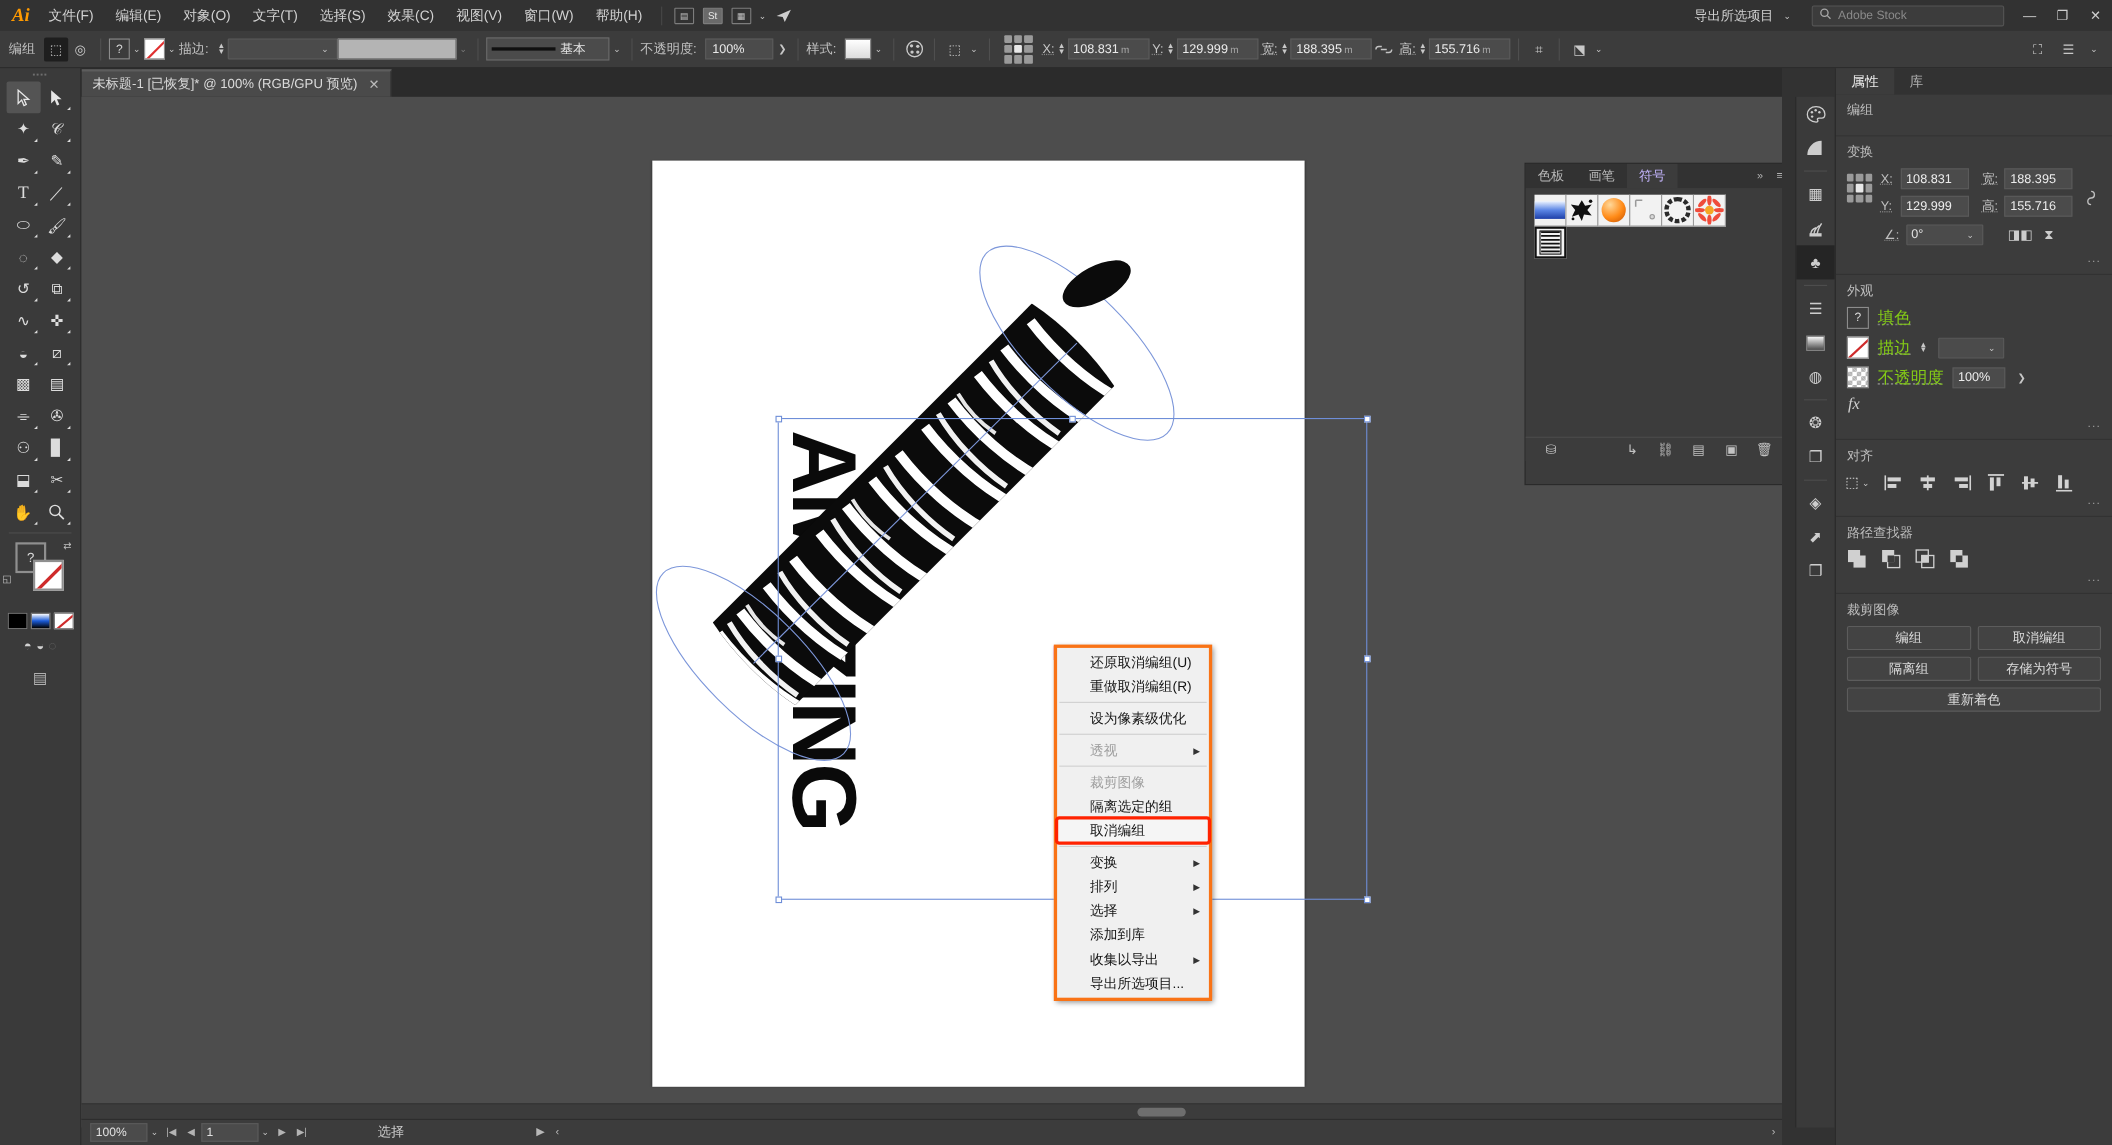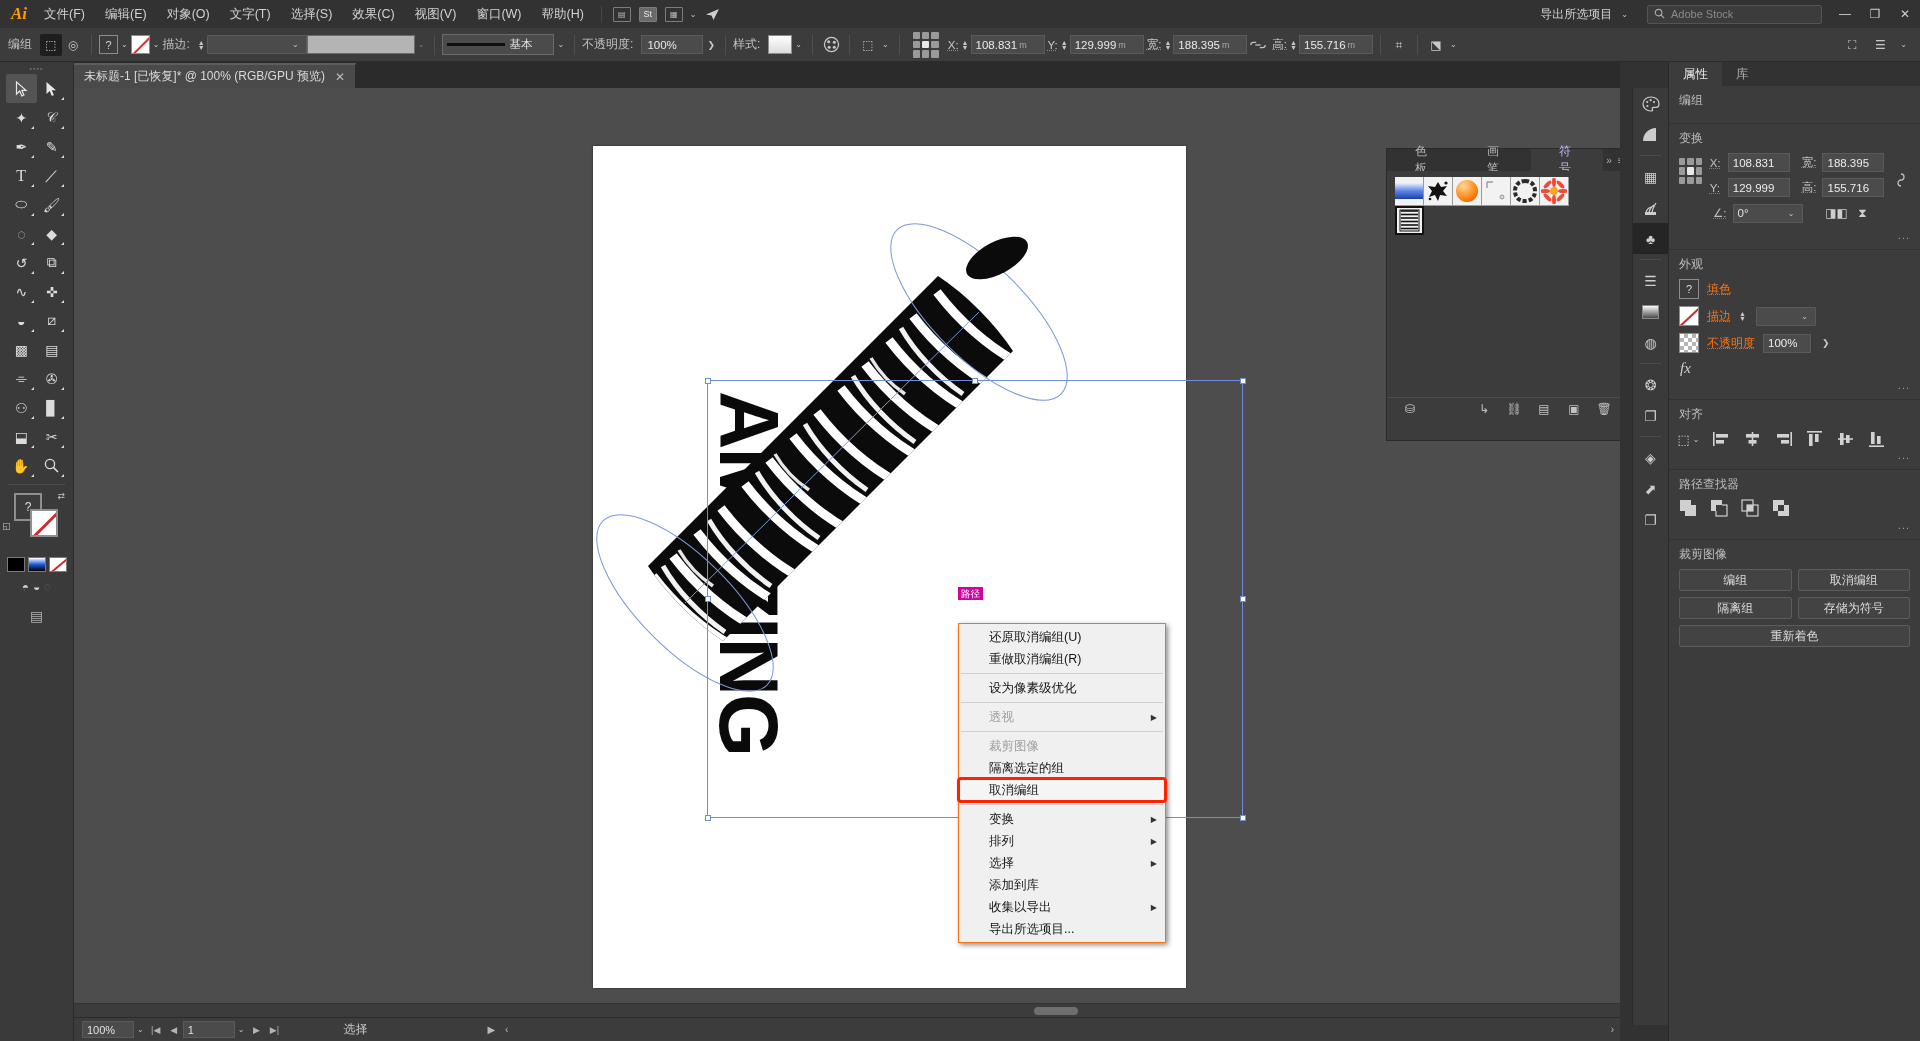--- a/index.html
+++ b/index.html
@@ -176,45 +176,45 @@
   .handle{
     position:absolute;width:6px;height:6px;background:#fff;border:1px solid #6e8ed8;
   }
   .tooltip-path{
     position:absolute;left:884px;top:499px; background:#d400a0; color:#fff;
     font-size:9.5px; padding:1px 3px; line-height:11px; z-index:40;
   }
 
   
   .ctxmenu{
-    position:absolute;left:884px;top:498px;width:208px;
-    background:#f0f0f0; border:1px solid #f97316;
+    position:absolute;left:884px;top:498px;width:144px;
+    background:#f0f0f0; border:3px solid #f97316;
     box-shadow:2px 2px 5px rgba(0,0,0,.45); z-index:50; padding:2px 0;
-    font-size:12.5px; color:#141414;margin-top:37px;
+    font-size:12.5px; color:#141414;
   }
   .ctxitem{
     height:22px;display:flex;align-items:center;justify-content:space-between;
     padding:0 8px 0 30px; white-space:nowrap;
   }
   .ctxitem.disabled{ color:#a0a0a0; }
   .ctxitem .arrow{ font-size:8px;color:#333; }
   .ctxsep{ height:1px;background:#cfcfcf;margin:3px 2px; }
   .ctxitem.highlight{
     position:relative; outline:3px solid #ff2200; outline-offset:-1px; border-radius:2px;
     background:#f5f5f5;
   }
 
   
   .sympanel{
     position:absolute;left:1386px;top:148px;width:242px;height:293px;
     background:#3c3c3c; border:1px solid #2a2a2a; z-index:20;
   }
   .sym-tabs{ display:flex;height:22px;background:#323232;align-items:stretch; }
   .sym-tab{
-    padding:0 28px;display:flex;align-items:center;font-size:12px;color:#b8b8b8;
+    padding:0 11px;display:flex;align-items:center;font-size:12px;color:#b8b8b8;
   }
   .sym-tab.on{ background:#3c3c3c;color:#c4b5fd; }
   .sym-tabspace{ flex:1; }
   .sym-hicon{ width:18px;display:flex;align-items:center;justify-content:center;color:#b0b0b0;font-size:10px;}
   .sym-body{ position:relative;height:248px;background:#3c3c3c;padding:6px 8px; }
   .sym-grid{ display:flex;flex-wrap:wrap; }
   .sym-cell{
     width:29px;height:29px;background:#f2f2f2;border-right:1px solid #9a9a9a;border-bottom:1px solid #9a9a9a;
     display:flex;align-items:center;justify-content:center;overflow:hidden;position:relative;
   }
@@ -271,21 +271,21 @@
   .stroke-sw:after{
     content:"";position:absolute;left:-3px;top:8px;width:28px;height:2px;background:#cf2b2b;transform:rotate(-43deg);
   }
   .op-sw{
     width:20px;height:20px;border:1px solid #8c8c8c;
     background:
       linear-gradient(45deg,#b4b4b4 25%,transparent 25%,transparent 75%,#b4b4b4 75%),
       linear-gradient(45deg,#b4b4b4 25%,#fff 25%,#fff 75%,#b4b4b4 75%);
     background-size:8px 8px; background-position:0 0,4px 4px;
   }
-  .lbl{ font-size:12px;color:#f97316; text-decoration:underline dotted #7e7e7e;}
+  .lbl{ font-size:15px;color:#84cc16; text-decoration:underline dotted #7e7e7e;}
   .align-row{ display:flex;align-items:center;gap:9px;margin-top:4px; }
   .align-ic{ width:22px;height:20px;display:flex;align-items:center;justify-content:center;color:#d2d2d2;font-size:13px;}
   .pf-row{ display:flex;align-items:center;gap:11px;margin-top:4px; }
   .pf-ic{ width:20px;height:20px;color:#cfcfcf; position:relative; }
   .qbtns{ display:grid;grid-template-columns:1fr 1fr;gap:6px;margin-top:4px; }
   .qbtn{
     height:22px;border:1px solid #5c5c5c;background:#434343;border-radius:2px;
     display:flex;align-items:center;justify-content:center;font-size:12px;color:#dcdcdc;
   }
   .qbtn.full{ grid-column:1 / span 2; }

